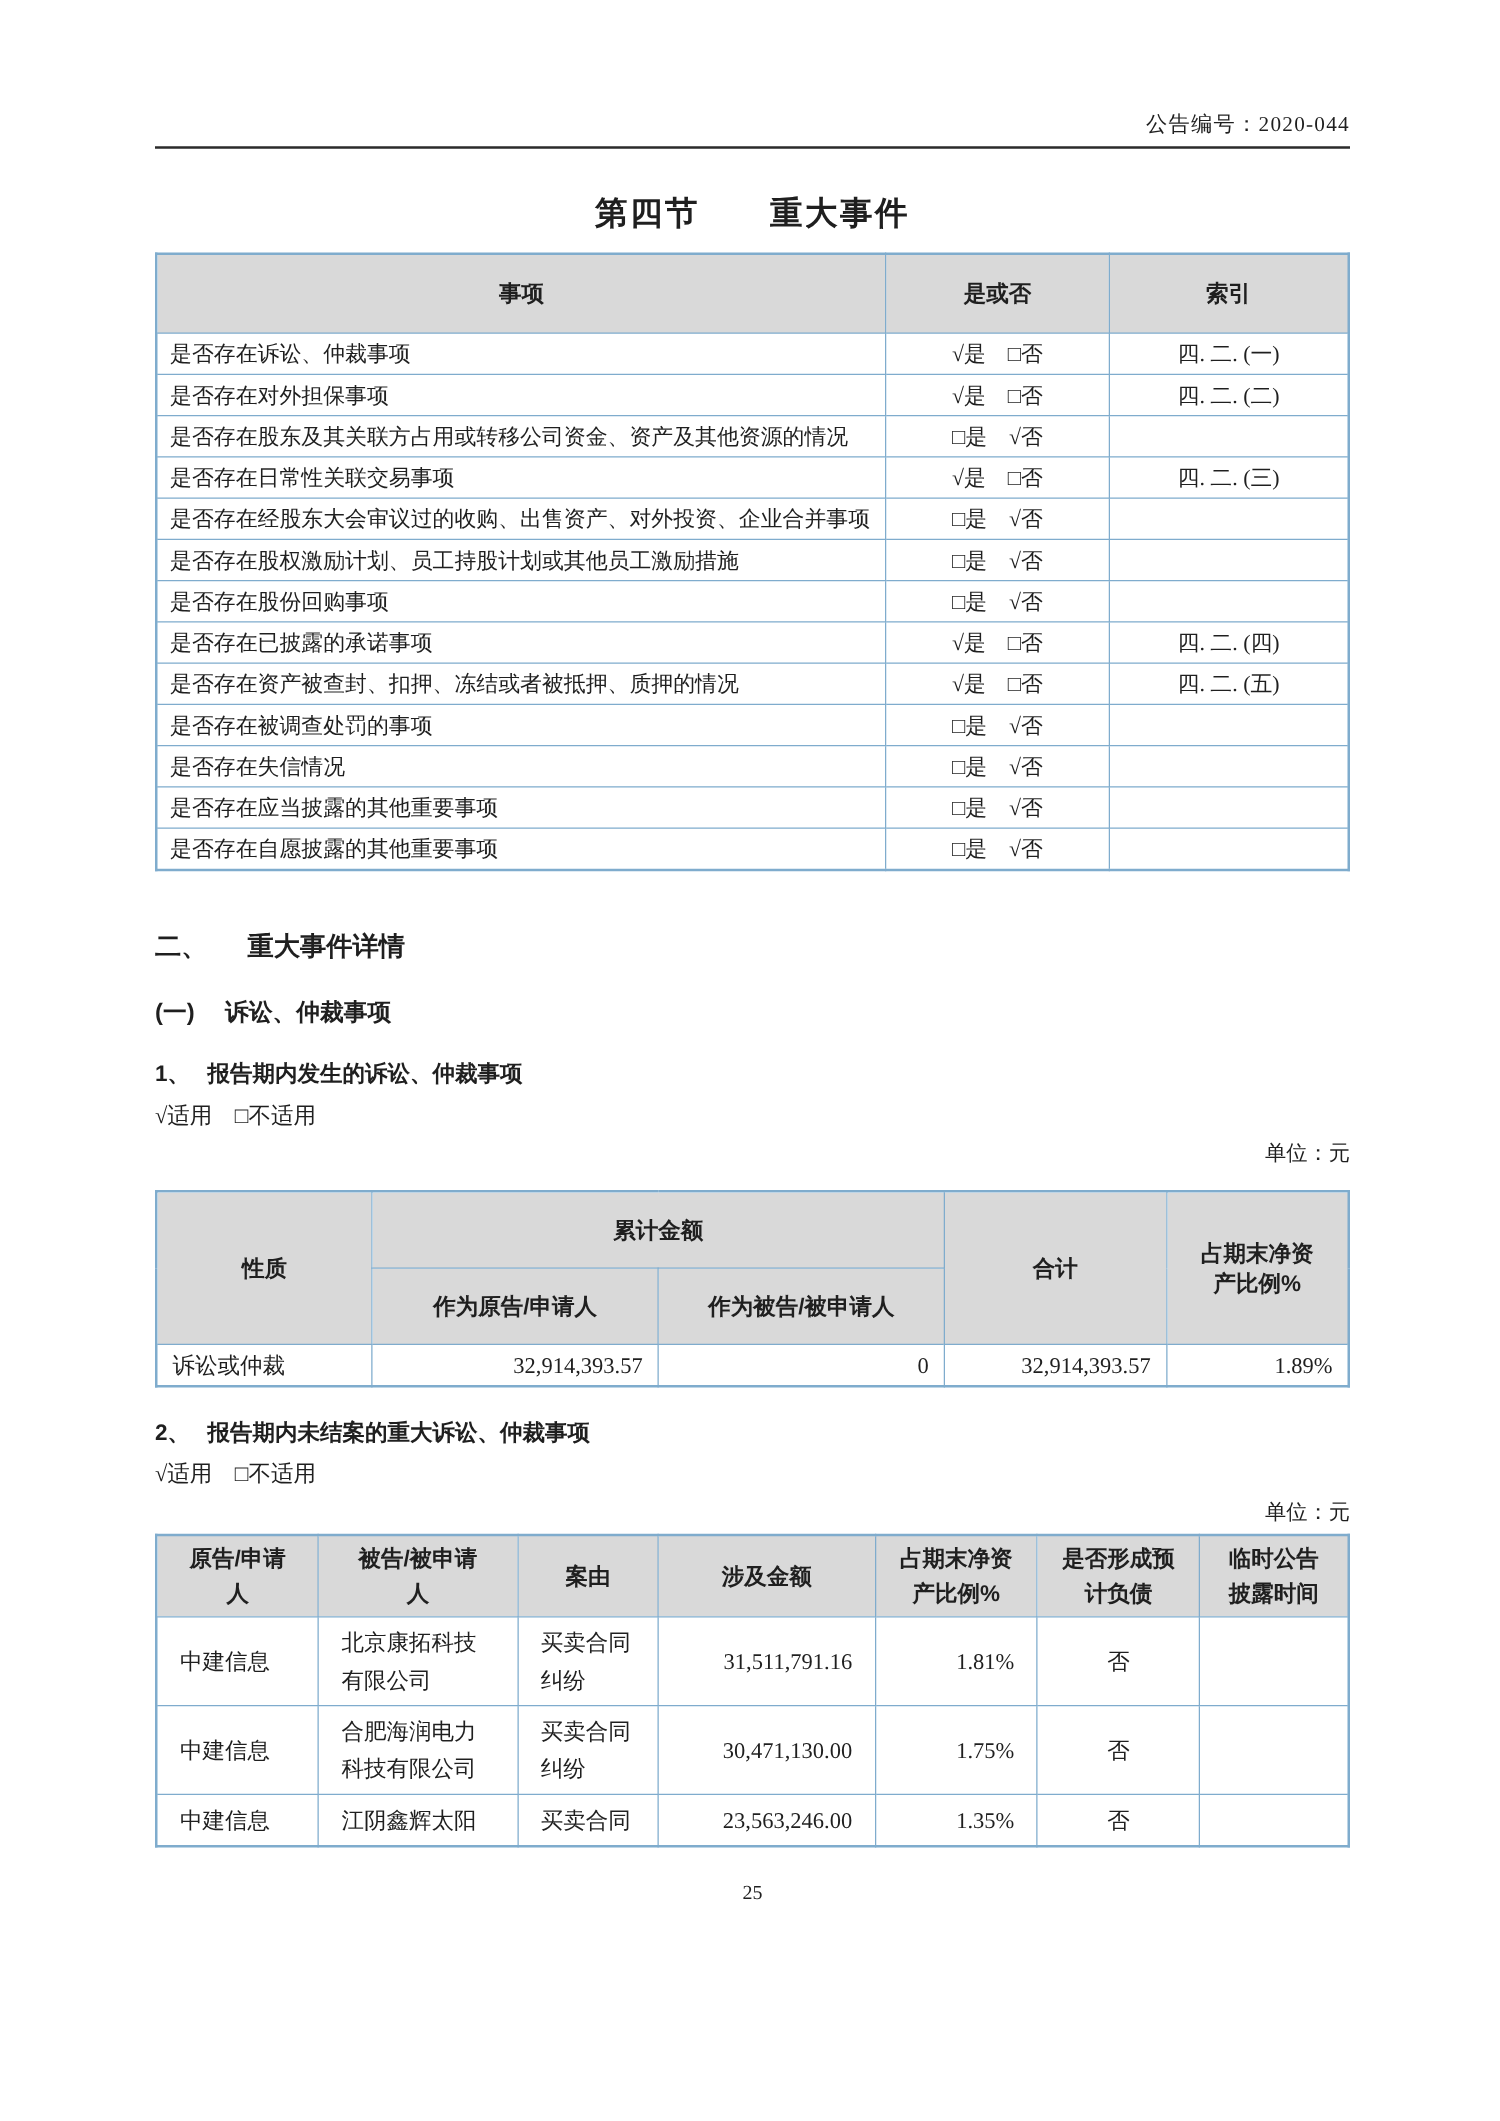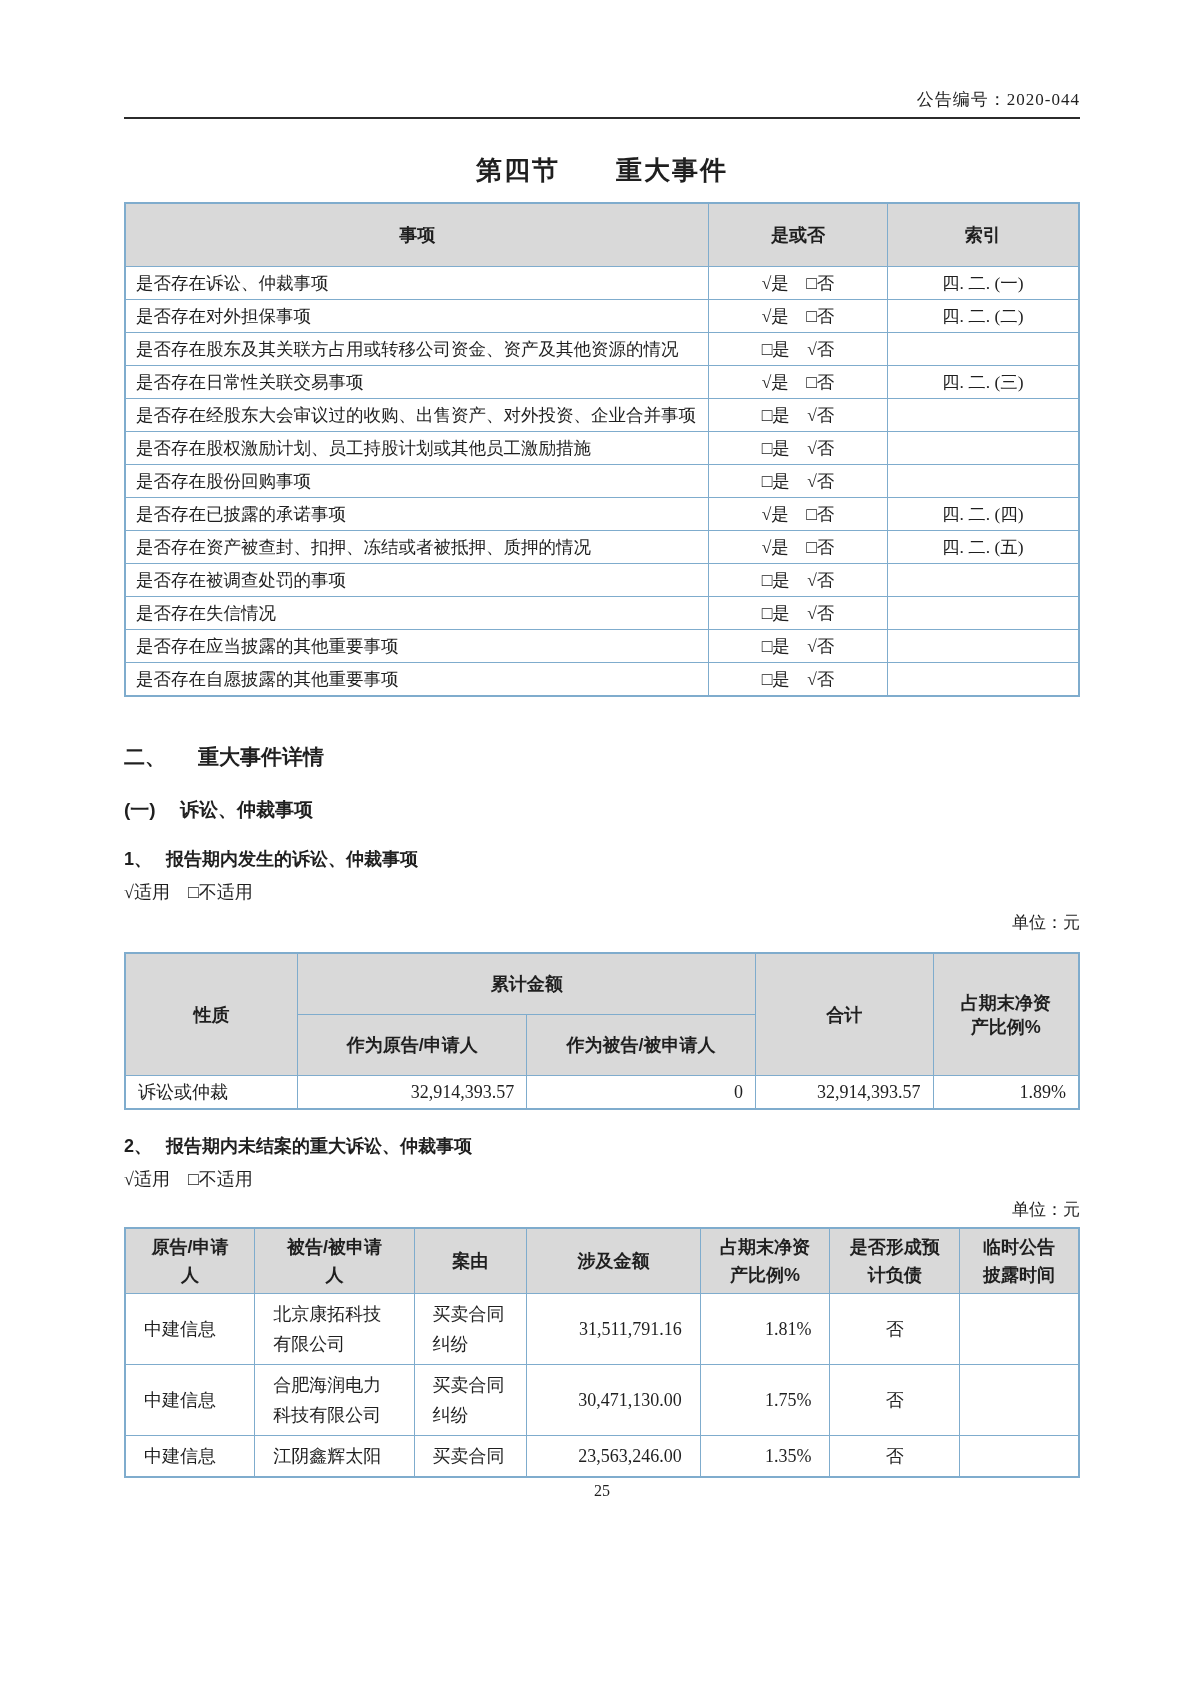--- a/index.html
+++ b/index.html
@@ -40,21 +40,21 @@
   .r{text-align:right;}
   .t1{margin-top:14px;}
   .t1 td{line-height:30px;padding:1px 10px;}
   .t1 td.c{padding:1px 4px;}
   .t2{margin-top:18px;border-radius:25px;}
   .t2 th{line-height:24px;}
   .t2 td{font-size:18px;line-height:30px;padding:1px 12px;}
   .t3{margin-top:6px;}
   .t3 th{line-height:28px;padding:4px 6px;}
   .t3 td{font-size:18px;line-height:30px;padding:5px 18px;}
-  .page-no{margin-top:4px;text-align:center;font-size:16px;}
+  .page-no{margin-top:28px;text-align:center;font-size:16px;}
 </style>
 </head>
 <body>
 
 <div class="content">
 
   <div class="doc-header">公告编号：2020-044</div>
   <div class="header-rule"></div>
 
   <div class="doc-title"><span>第四节</span><span class="gap">重大事件</span></div>

